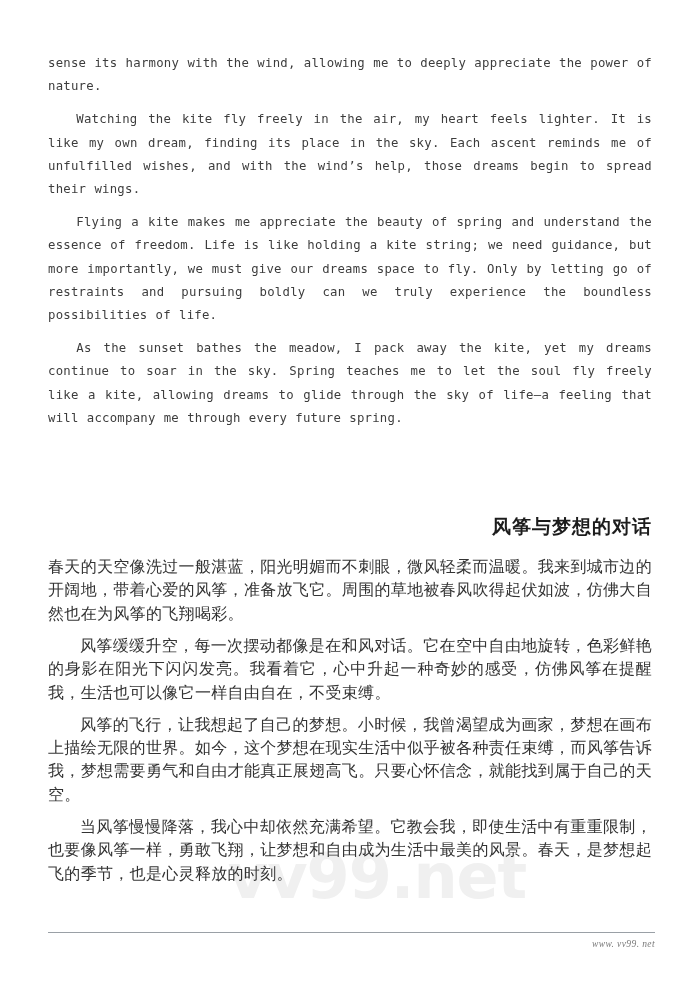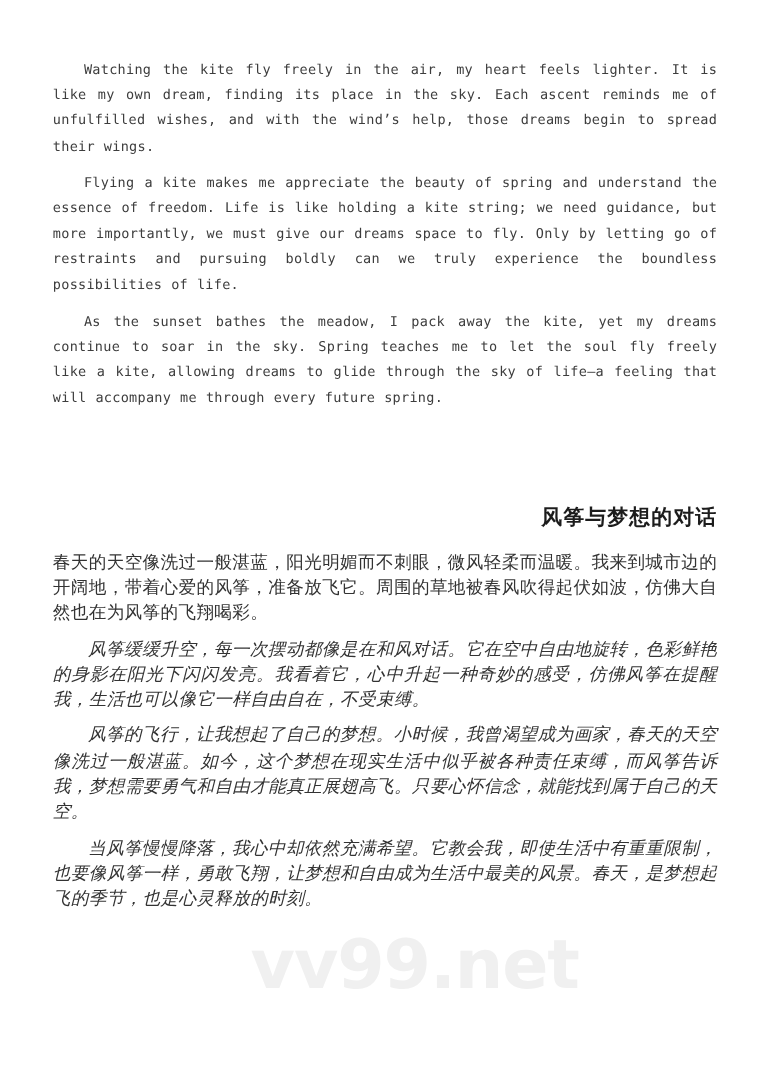--- a/index.html
+++ b/index.html
@@ -101,21 +101,20 @@
     font-size: 16px;
     line-height: 23.3px;
     letter-spacing: 0.02em;
     color: #333333;
   }
   p.cn + p.cn {
     margin-top: 9px;
   }
   p.cn.indent {
     text-indent: 2em;
-    font-style: italic;
   }
 
   
   .footer {
     position: absolute;
     left: 48px;
     width: 607px;
     top: 932px;
     z-index: 3;
   }
@@ -137,30 +136,35 @@
 </head>
 <body>
 
 <div class="page">
 
   <div class="watermark">vv99.net</div>
 
   <div class="content">
 
     <div class="en-block">
+      <p class="para en">sense its harmony with the wind, allowing me to deeply appreciate the power of nature.</p>
       <p class="para en indent">Watching the kite fly freely in the air, my heart feels lighter. It is like my own dream, finding its place in the sky. Each ascent reminds me of unfulfilled wishes, and with the wind’s help, those dreams begin to spread their wings.</p>
       <p class="para en indent">Flying a kite makes me appreciate the beauty of spring and understand the essence of freedom. Life is like holding a kite string; we need guidance, but more importantly, we must give our dreams space to fly. Only by letting go of restraints and pursuing boldly can we truly experience the boundless possibilities of life.</p>
       <p class="para en indent">As the sunset bathes the meadow, I pack away the kite, yet my dreams continue to soar in the sky. Spring teaches me to let the soul fly freely like a kite, allowing dreams to glide through the sky of life—a feeling that will accompany me through every future spring.</p>
     </div>
 
     <h1 class="doc-title">风筝与梦想的对话</h1>
 
     <div class="cn-block">
       <p class="para cn">春天的天空像洗过一般湛蓝，阳光明媚而不刺眼，微风轻柔而温暖。我来到城市边的开阔地，带着心爱的风筝，准备放飞它。周围的草地被春风吹得起伏如波，仿佛大自然也在为风筝的飞翔喝彩。</p>
       <p class="para cn indent">风筝缓缓升空，每一次摆动都像是在和风对话。它在空中自由地旋转，色彩鲜艳的身影在阳光下闪闪发亮。我看着它，心中升起一种奇妙的感受，仿佛风筝在提醒我，生活也可以像它一样自由自在，不受束缚。</p>
-      <p class="para cn indent">风筝的飞行，让我想起了自己的梦想。小时候，我曾渴望成为画家，春天的天空像洗过一般湛蓝。如今，这个梦想在现实生活中似乎被各种责任束缚，而风筝告诉我，梦想需要勇气和自由才能真正展翅高飞。只要心怀信念，就能找到属于自己的天空。</p>
+      <p class="para cn indent">风筝的飞行，让我想起了自己的梦想。小时候，我曾渴望成为画家，梦想在画布上描绘无限的世界。如今，这个梦想在现实生活中似乎被各种责任束缚，而风筝告诉我，梦想需要勇气和自由才能真正展翅高飞。只要心怀信念，就能找到属于自己的天空。</p>
       <p class="para cn indent">当风筝慢慢降落，我心中却依然充满希望。它教会我，即使生活中有重重限制，也要像风筝一样，勇敢飞翔，让梦想和自由成为生活中最美的风景。春天，是梦想起飞的季节，也是心灵释放的时刻。</p>
     </div>
 
   </div>
 
+  <div class="footer">
+    <div class="footer-rule"></div>
+    <div class="footer-text">www. vv99. net</div>
+  </div>
 
 </div>
 
 </body></html>

